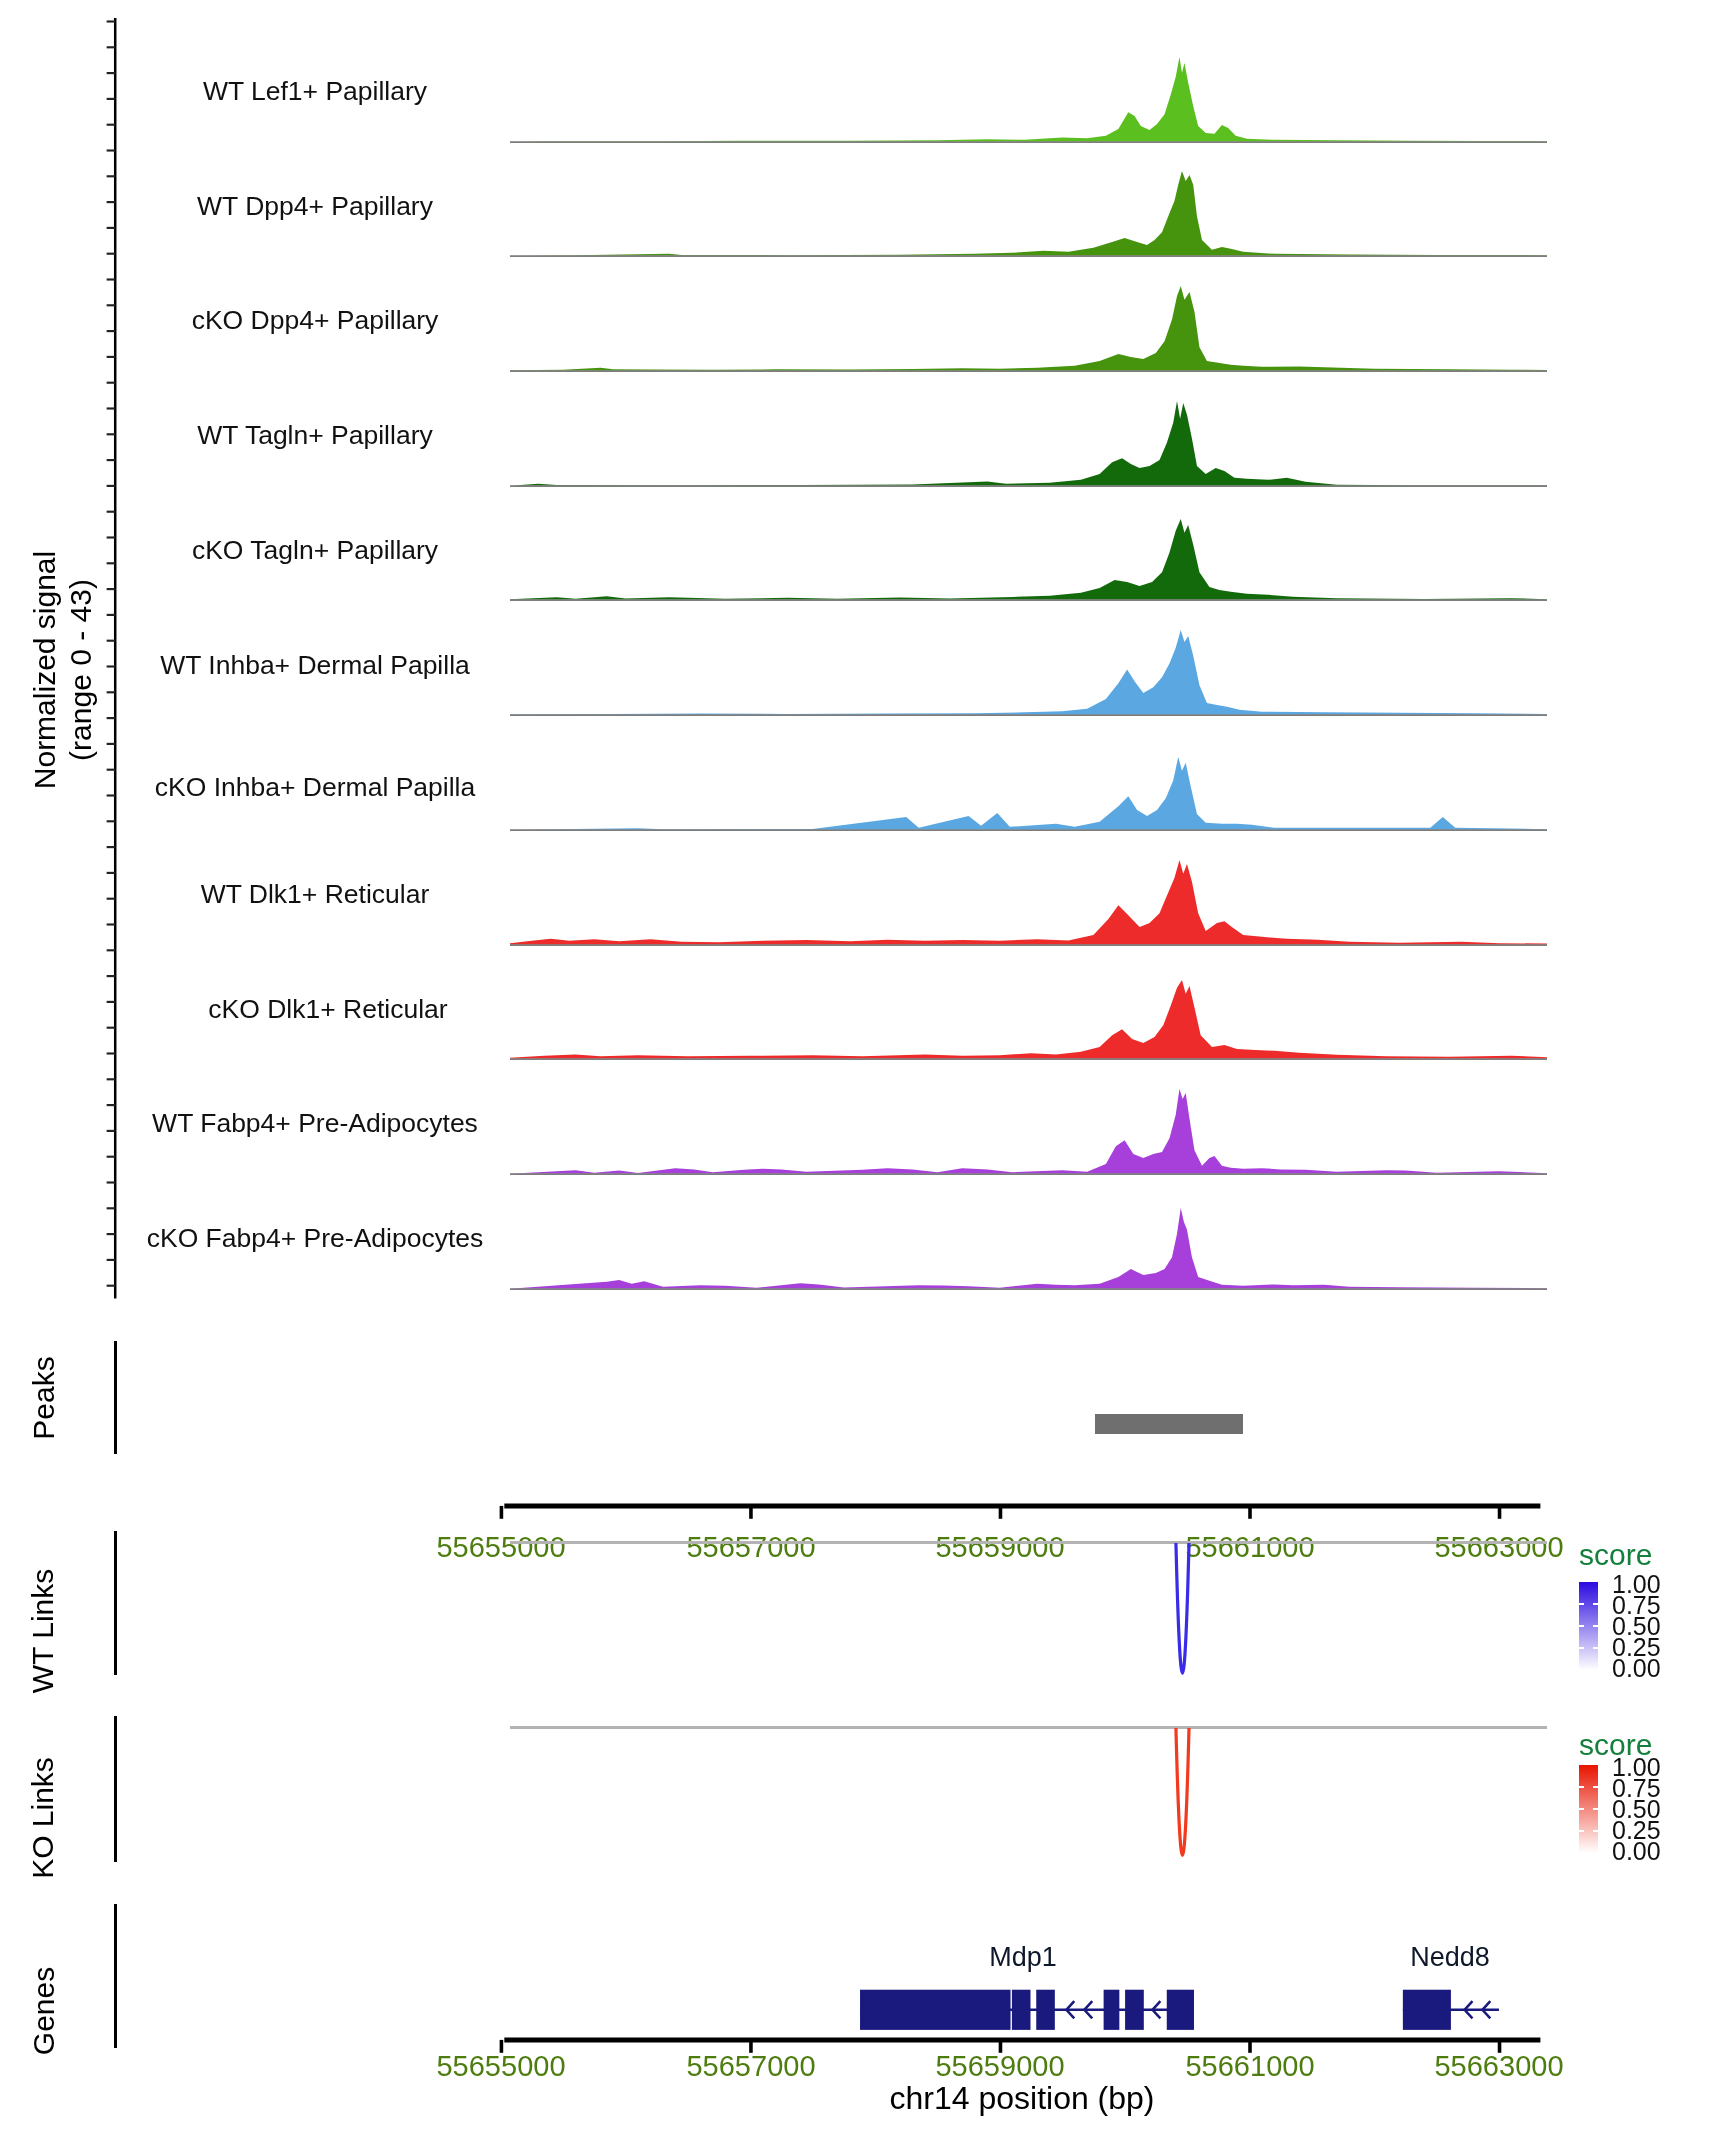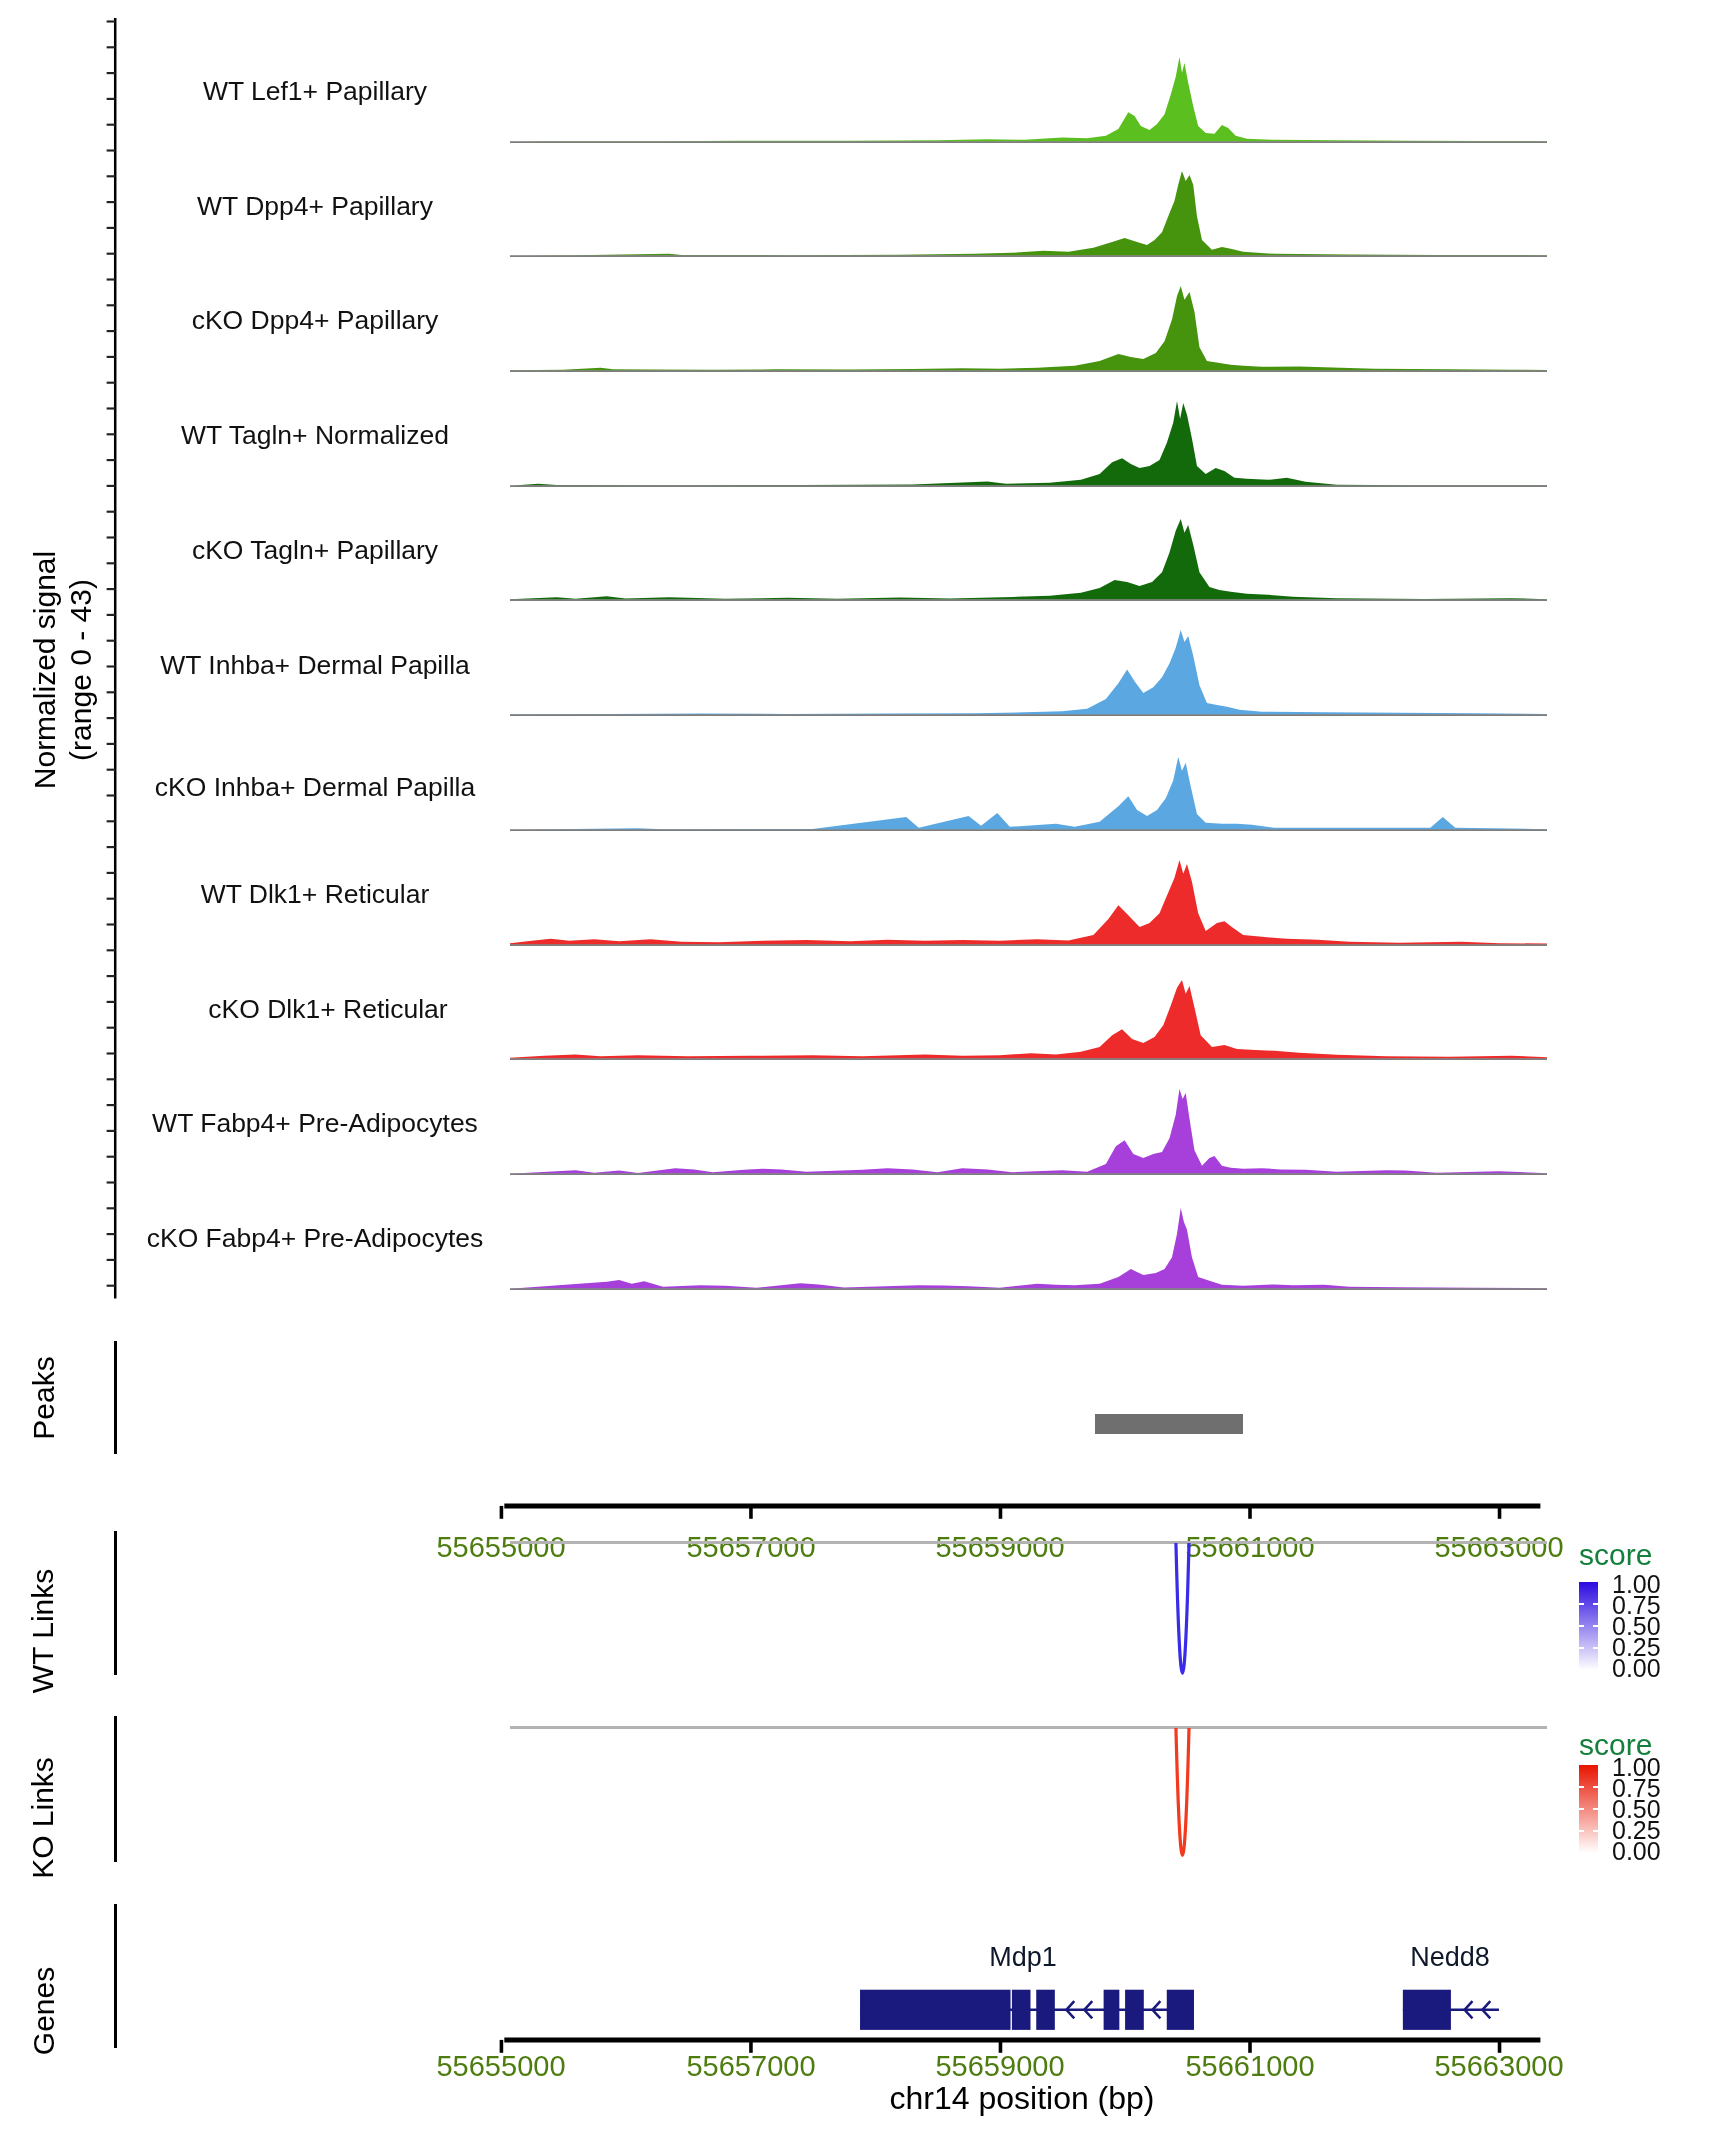--- a/index.html
+++ b/index.html
@@ -95,21 +95,21 @@
       <div class="tracklabel" style="left: 315px; top: 206px;">WT Dpp4+ Papillary</div>
       <svg class="abs" width="1037" height="115" style="left: 510px; top: 143px;" viewBox="0 0 1446 160">
         <polygon points="0,157 0.0,157.0 91.4,156.5 221.9,154.3 239.3,155.9 387.2,156.2 543.8,155.6 648.2,154.3 700.4,152.9 743.9,150.1 778.7,151.5 813.5,146.0 839.6,137.8 857.0,132.3 874.4,137.8 888.3,141.9 898.7,135.0 909.2,124.1 917.9,102.1 926.6,80.2 931.8,58.2 937.0,39.0 942.2,52.7 947.5,44.5 952.7,58.2 957.9,102.1 964.9,135.0 978.8,148.8 992.7,144.7 1004.9,147.4 1022.3,151.5 1065.8,154.3 1170.2,155.4 1292.0,155.9 1446.0,156.2 1446,157" fill="#46930E" stroke="none"></polygon>
         <line x1="0" y1="157.5" x2="1446" y2="157.5" stroke="#7d7d7d" stroke-width="2.5"></line>
       </svg>
       <div class="tracklabel" style="left: 315px; top: 320px;">cKO Dpp4+ Papillary</div>
       <svg class="abs" width="1037" height="115" style="left: 510px; top: 258px;" viewBox="0 0 1446 160">
         <polygon points="0,157 0.0,156.5 74.0,155.6 126.2,152.9 143.6,154.8 195.8,155.4 282.8,155.6 369.8,155.1 474.2,155.4 561.2,154.5 630.8,153.7 683.0,154.3 735.2,152.9 787.4,150.1 822.2,143.3 848.3,133.7 865.7,137.8 883.1,140.5 900.5,132.3 912.7,115.8 923.1,85.7 930.1,52.7 935.3,39.0 940.5,58.2 947.5,47.2 954.4,74.7 961.4,124.1 971.8,143.3 987.5,146.0 1004.9,148.8 1022.3,150.1 1048.4,151.5 1100.6,151.0 1135.4,152.1 1205.0,154.3 1309.4,154.8 1396.4,155.6 1446.0,155.9 1446,157" fill="#46930E" stroke="none"></polygon>
         <line x1="0" y1="157.5" x2="1446" y2="157.5" stroke="#7d7d7d" stroke-width="2.5"></line>
       </svg>
-      <div class="tracklabel" style="left: 315px; top: 435px;">WT Tagln+ Normalized</div>
+      <div class="tracklabel" style="left: 315px; top: 435px;">WT Tagln+ Papillary</div>
       <svg class="abs" width="1037" height="115" style="left: 510px; top: 373px;" viewBox="0 0 1446 160">
         <polygon points="0,157 0.0,157.0 39.2,154.3 65.3,155.9 230.6,156.2 404.6,155.9 561.2,155.4 665.6,151.0 691.7,154.3 752.6,152.9 796.1,148.8 822.2,140.5 839.6,124.1 853.5,118.6 865.7,126.8 877.9,132.3 891.8,129.6 905.7,121.3 916.1,96.6 924.8,69.2 930.1,39.0 934.4,63.7 938.8,41.7 944.0,58.2 950.9,91.1 957.9,129.6 970.1,140.5 984.0,132.3 996.2,136.4 1010.1,146.0 1027.5,147.4 1057.1,148.8 1083.2,146.0 1109.3,151.5 1152.8,155.6 1257.2,156.2 1446.0,156.5 1446,157" fill="#136A0B" stroke="none"></polygon>
         <line x1="0" y1="157.5" x2="1446" y2="157.5" stroke="#7d7d7d" stroke-width="2.5"></line>
       </svg>
       <div class="tracklabel" style="left: 315px; top: 550px;">cKO Tagln+ Papillary</div>
       <svg class="abs" width="1037" height="115" style="left: 510px; top: 487px;" viewBox="0 0 1446 160">
         <polygon points="0,157 0.0,156.2 65.3,153.4 91.4,155.6 134.9,152.1 161.0,155.4 221.9,153.7 300.2,155.6 387.2,154.3 456.8,155.6 543.8,154.0 613.4,155.4 700.4,153.2 752.6,151.5 796.1,147.4 822.2,140.5 843.1,129.6 860.5,132.3 877.9,137.8 895.3,132.3 909.2,118.6 919.6,91.1 928.3,61.0 935.3,44.5 940.5,63.7 945.7,52.7 952.7,80.2 961.4,118.6 975.3,139.2 989.2,143.3 1004.9,146.0 1027.5,148.8 1057.1,150.1 1091.9,152.9 1152.8,155.1 1274.6,155.9 1396.4,154.8 1446.0,156.2 1446,157" fill="#136A0B" stroke="none"></polygon>
         <line x1="0" y1="157.5" x2="1446" y2="157.5" stroke="#7d7d7d" stroke-width="2.5"></line>
       </svg>
       <div class="tracklabel" style="left: 315px; top: 665px;">WT Inhba+ Dermal Papilla</div>

